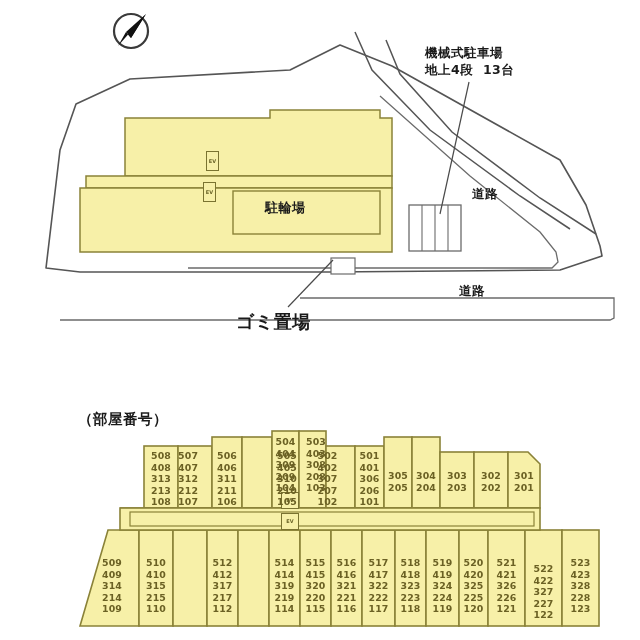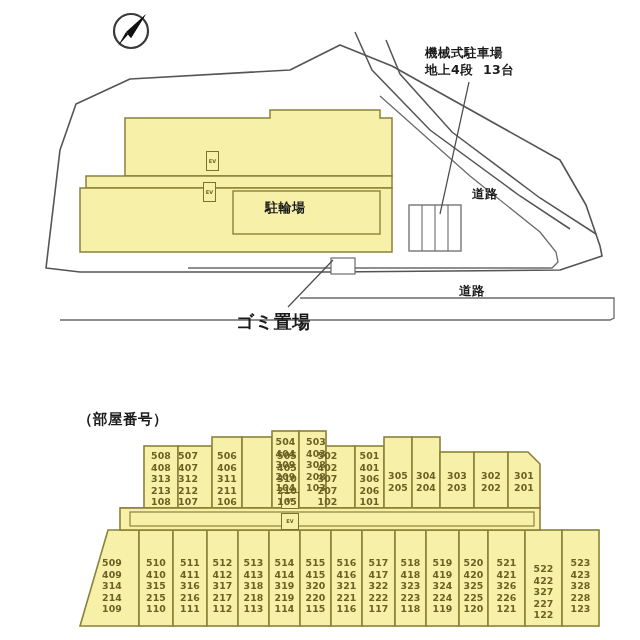--- a/index.html
+++ b/index.html
@@ -226,35 +226,25 @@
   <div class="unit-nums" style="left:88px;top:557px;width:48px;">509
 409
 314
 214
 109</div>
   <div class="unit-nums" style="left:139px;top:557px;width:34px;">510
 410
 315
 215
 110</div>
-  <div class="unit-nums" style="left:173px;top:557px;width:34px;">511
-411
-316
-216
-111</div>
   <div class="unit-nums" style="left:207px;top:557px;width:31px;">512
 412
 317
 217
 112</div>
-  <div class="unit-nums" style="left:238px;top:557px;width:31px;">513
-413
-318
-218
-113</div>
   <div class="unit-nums" style="left:269px;top:557px;width:31px;">514
 414
 319
 219
 114</div>
   <div class="unit-nums" style="left:300px;top:557px;width:31px;">515
 415
 320
 220
 115</div>

